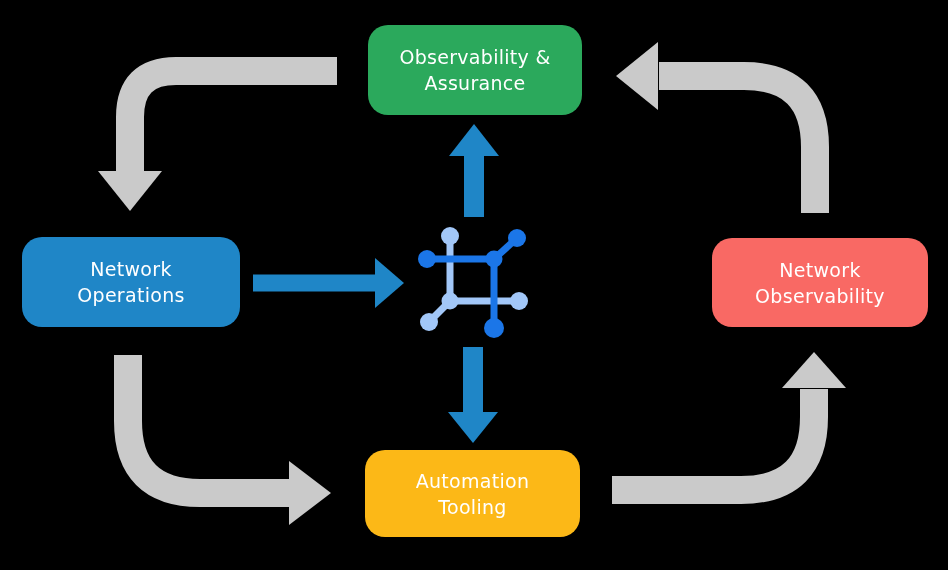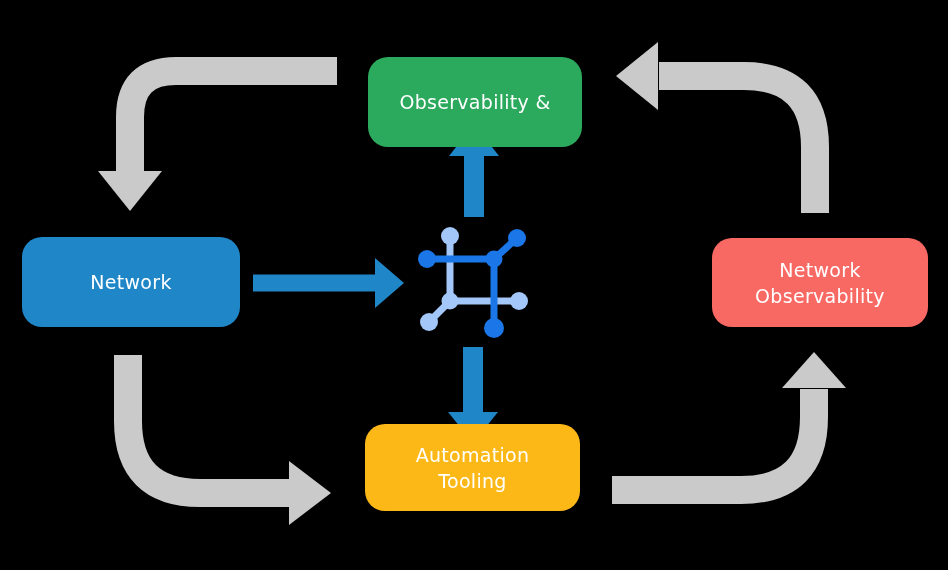--- a/index.html
+++ b/index.html
@@ -26,21 +26,21 @@
     color: #fff;
     font-size: 19px;
     line-height: 26px;
     letter-spacing: 0.3px;
     text-align: center;
   }
   .node-box span { display: block; white-space: nowrap; }
   #box-observability        { left: 368px; top: 25px;  width: 214px; height: 90px; }
   #box-network-operations   { left: 22px;  top: 237px; width: 218px; height: 90px; }
   #box-network-infrastructure { left: 712px; top: 238px; width: 216px; height: 89px; }
-  #box-automation-tooling   { left: 365px; top: 424px; width: 215px; height: 87px; }
+  #box-automation-tooling   { left: 365px; top: 450px; width: 215px; height: 87px; }
 </style>
 </head>
 <body>
 
 <div id="canvas">
 
   <svg id="arrow-layer" viewBox="0 0 948 570" xmlns="http://www.w3.org/2000/svg">
 
     <g>
       <path d="M 337 71 H 176 Q 130 71 130 117 V 173" fill="none" stroke="#CACACA" stroke-width="28"></path>
@@ -94,26 +94,28 @@
         <line x1="494" y1="259" x2="494" y2="328"></line>
         <line x1="494" y1="259" x2="517" y2="238"></line>
         <circle cx="427" cy="259" r="9" stroke="none"></circle>
         <circle cx="494" cy="328" r="10" stroke="none"></circle>
         <circle cx="517" cy="238" r="9" stroke="none"></circle>
         <circle cx="494" cy="259" r="8.5" stroke="none"></circle>
       </g>
     </g>
   </svg>
 
-  <div class="node-box" id="box-observability" style="background-color: rgb(43, 169, 92); margin-top: 32px;">
+  <div class="node-box" id="box-observability" style="background-color: rgb(43, 169, 92);">
     <span>Observability &amp;</span>
+    <span>Assurance</span>
   </div>
 
   <div class="node-box" id="box-network-operations" style="background-color: rgb(31, 134, 199);">
     <span>Network</span>
+    <span>Operations</span>
   </div>
 
   <div class="node-box" id="box-network-infrastructure" style="background-color: rgb(249, 105, 100);">
     <span>Network</span>
     <span>Observability</span>
   </div>
 
   <div class="node-box" id="box-automation-tooling" style="background-color: rgb(252, 184, 23);">
     <span>Automation</span>
     <span>Tooling</span>

